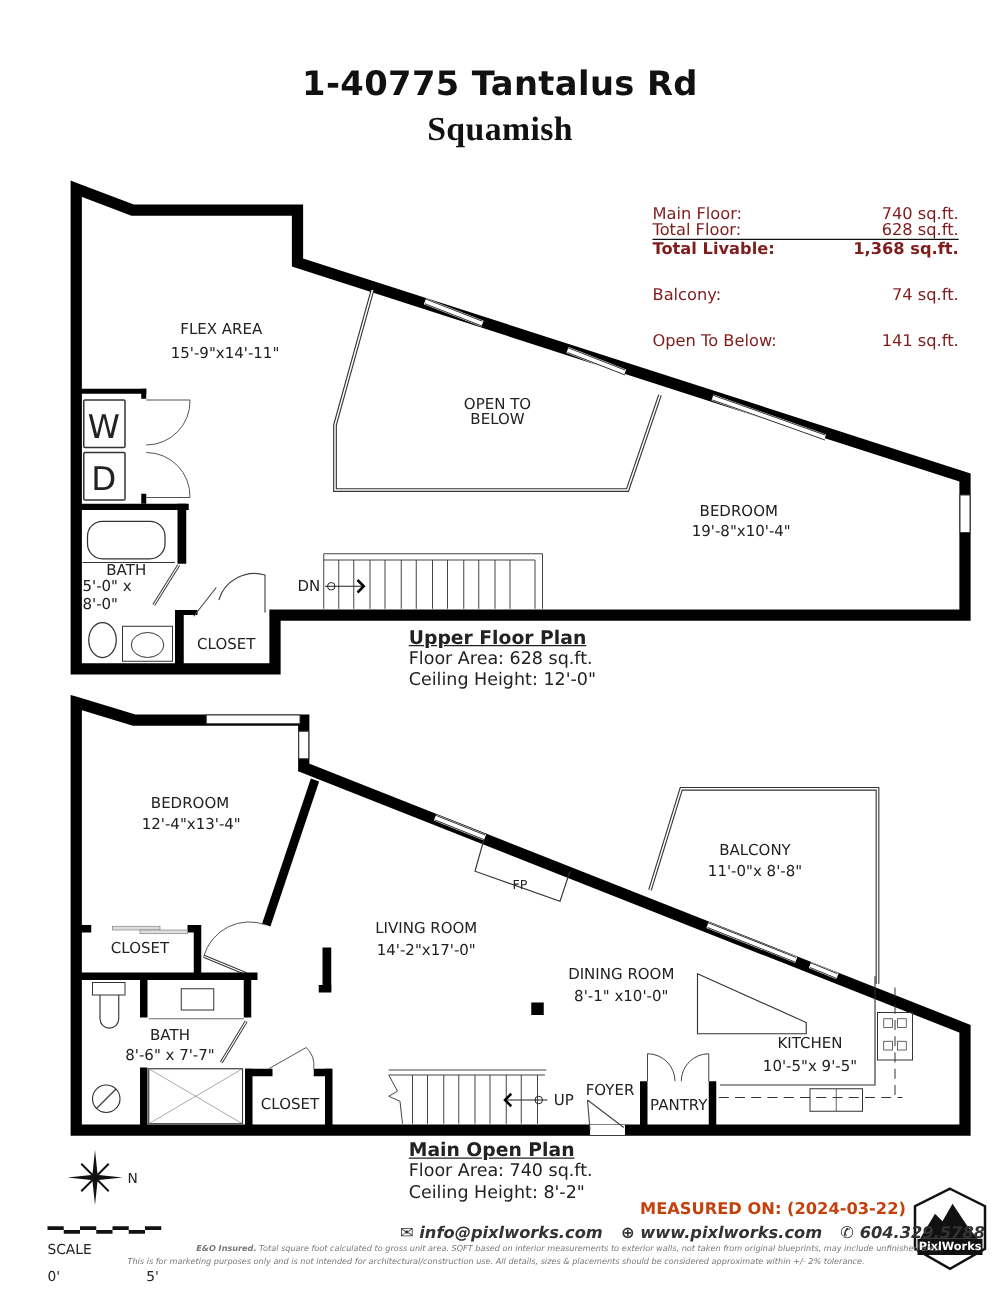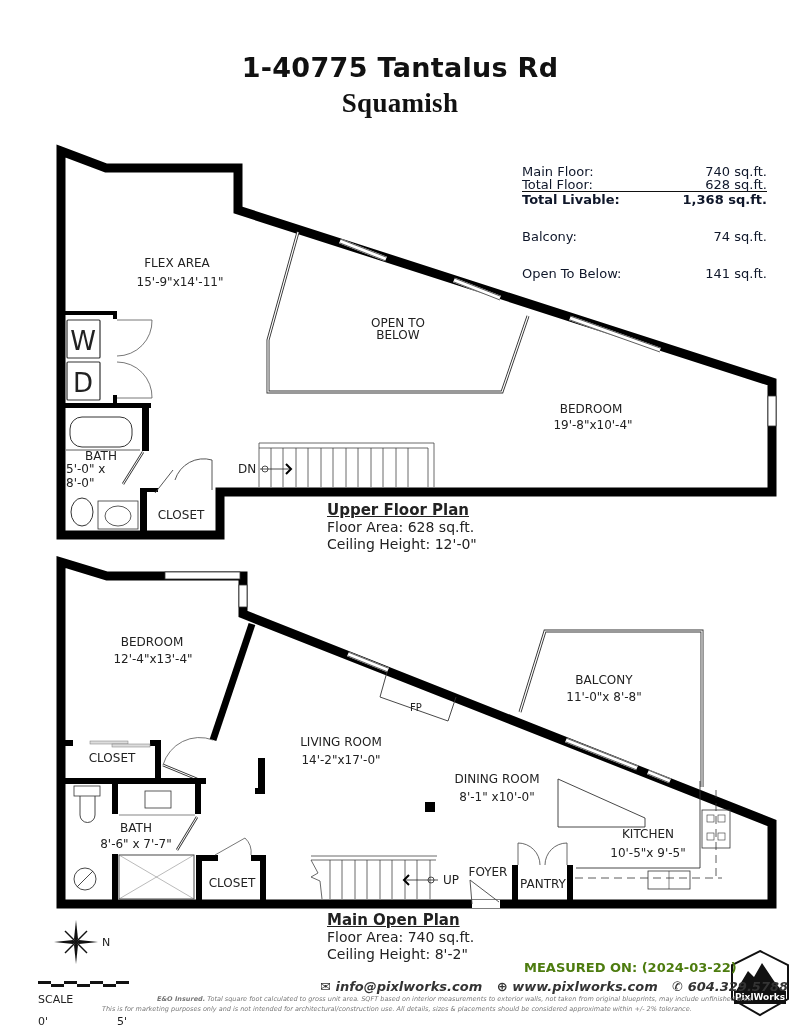--- a/index.html
+++ b/index.html
@@ -1,28 +1,28 @@
 <!DOCTYPE html>
 <html><head>
 <meta charset="utf-8">
 <style>
   html, body { margin:0; padding:0; background:#ffffff; }
   body { width:800px; height:1036px; position:relative; overflow:hidden; font-family:"DejaVu Sans", sans-serif; color:#111; }
   .title { position:absolute; left:0; width:800px; text-align:center; font-weight:bold; font-size:27px; letter-spacing:0.3px; color:#111; }
   .title.l1 { top:52px; }
   .title.l2 { top:88px;font-family:Liberation Serif, serif; }
-  .summary { position:absolute; left:522px; top:165px; width:245px; font-size:13px; color:#0f172a; }
+  .summary { position:absolute; left:522px; top:165px; width:245px; font-size:13px; color:#7f1d1d; }
   .summary .row { display:flex; justify-content:space-between; line-height:13px; }
   .summary .row.bold { font-weight:bold; border-top:1px solid #111; padding-top:1px; }
   .summary .gap { margin-top:24px; }
   svg.plan { position:absolute; left:0; top:0; }
   .room-label { font-size:12px; fill:#222; }
   .plan-info { position:absolute; font-size:14px; color:#222; line-height:17px; }
   .plan-info .h { font-weight:bold; text-decoration:underline; font-size:15px; }
-  .measured { position:absolute; left:512px; top:960px; font-weight:bold; font-size:13px; color:#4d7c0f;margin-left:12px; }
+  .measured { position:absolute; left:512px; top:960px; font-weight:bold; font-size:13px; color:#c2410c; }
   .contact { position:absolute; left:320px; top:979px; font-size:13px; font-style:italic; font-weight:bold; color:#333; white-space:nowrap; }
   .contact span.item { margin-right:10px; }
   .disclaimer { position:absolute; font-size:6.5px; font-style:italic; color:#777; white-space:nowrap; }
   .compass-label { position:absolute; font-size:11px; color:#222; }
   .scale-label { position:absolute; font-size:11px; color:#222;margin-top:26px; }
 </style>
 </head>
 <body>
 
 <div class="title l1">1-40775 Tantalus Rd</div>

